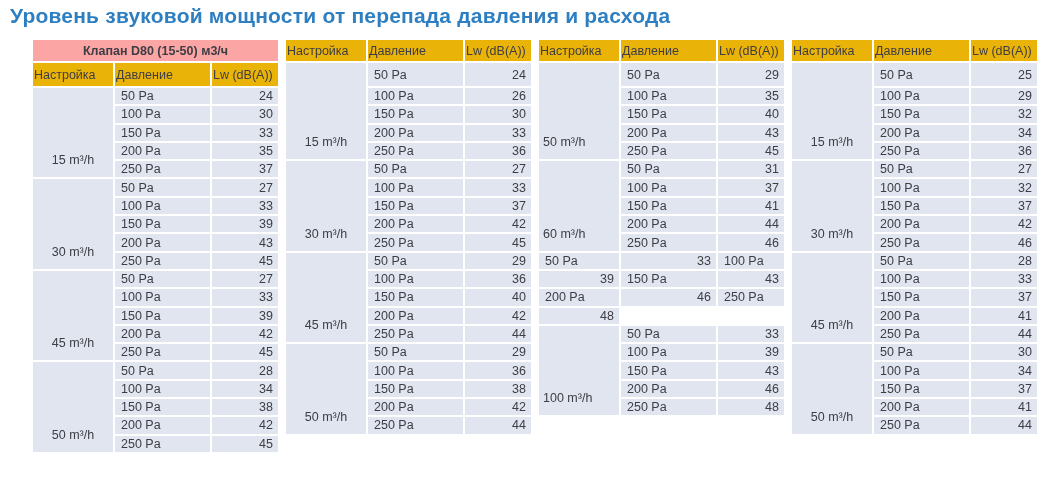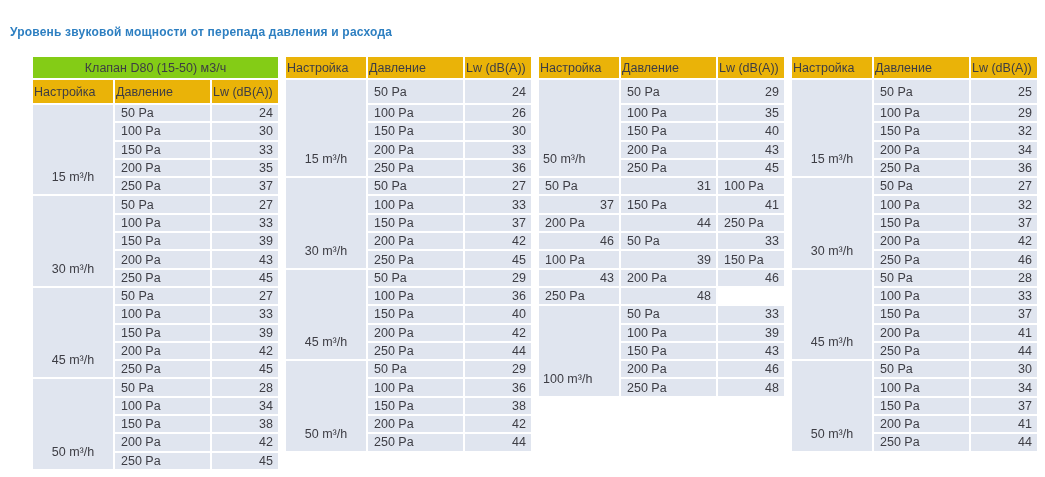--- a/index.html
+++ b/index.html
@@ -2,47 +2,48 @@
 <html><head>
 <meta charset="utf-8">
 <style>
   html,body{margin:0;padding:0;}
   body{
     width:1045px;height:477px;background:#ffffff;
     font-family:"Liberation Sans",sans-serif;
     overflow:hidden;
   }
   .page-title{
-    padding:22px 0 0 10px;
+    padding:5px 0 0 10px;
     color:#2d7fc1;
     font-weight:bold;
-    font-size:12px;
+    font-size:21px;
     line-height:21px;
     letter-spacing:.2px;
   }
   .page-title span{display:block;}
   .tables{
     display:flex;gap:8px;
     padding:14px 8px 0 33px;
     align-items:flex-start;
   }
   .vtable{flex:1;min-width:0;}
   .t-grid{
     display:grid;
     grid-template-columns:80px 95px 1fr;
     grid-template-rows:21px 23px repeat(20,16.3px);
     gap:2px;
     font-size:12.5px;
     color:#3d3d44;
   }
   .band{
     grid-column:1/-1;
-    background:#84cc16;
+    background:#fca5a5;
     display:flex;align-items:center;justify-content:center;
     white-space:nowrap;
+    font-weight:bold;
   }
   .h-cell{
     background:#eab308;
     display:flex;align-items:center;
     white-space:nowrap;
     padding-left:1px;
   }
   .cell{background:#e0e5ef;}
   .p-cell{display:flex;align-items:center;padding-left:6px;white-space:nowrap;}
   .v-cell{display:flex;align-items:center;justify-content:flex-end;padding-right:5px;}
@@ -175,20 +176,21 @@
         <div class="cell p-cell">50 Pa</div>
         <div class="cell v-cell">29</div>
         <div class="cell p-cell">100 Pa</div>
         <div class="cell v-cell">35</div>
         <div class="cell p-cell">150 Pa</div>
         <div class="cell v-cell">40</div>
         <div class="cell p-cell">200 Pa</div>
         <div class="cell v-cell">43</div>
         <div class="cell p-cell">250 Pa</div>
         <div class="cell v-cell">45</div>
+        <div class="cell flow-cell">60 m³/h</div>
         <div class="cell p-cell">50 Pa</div>
         <div class="cell v-cell">31</div>
         <div class="cell p-cell">100 Pa</div>
         <div class="cell v-cell">37</div>
         <div class="cell p-cell">150 Pa</div>
         <div class="cell v-cell">41</div>
         <div class="cell p-cell">200 Pa</div>
         <div class="cell v-cell">44</div>
         <div class="cell p-cell">250 Pa</div>
         <div class="cell v-cell">46</div>

